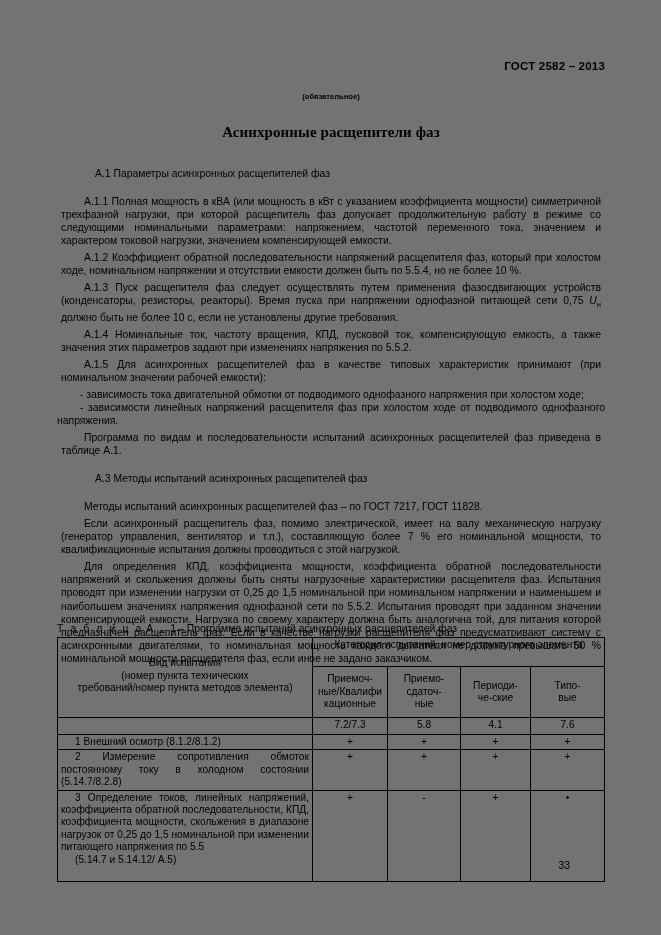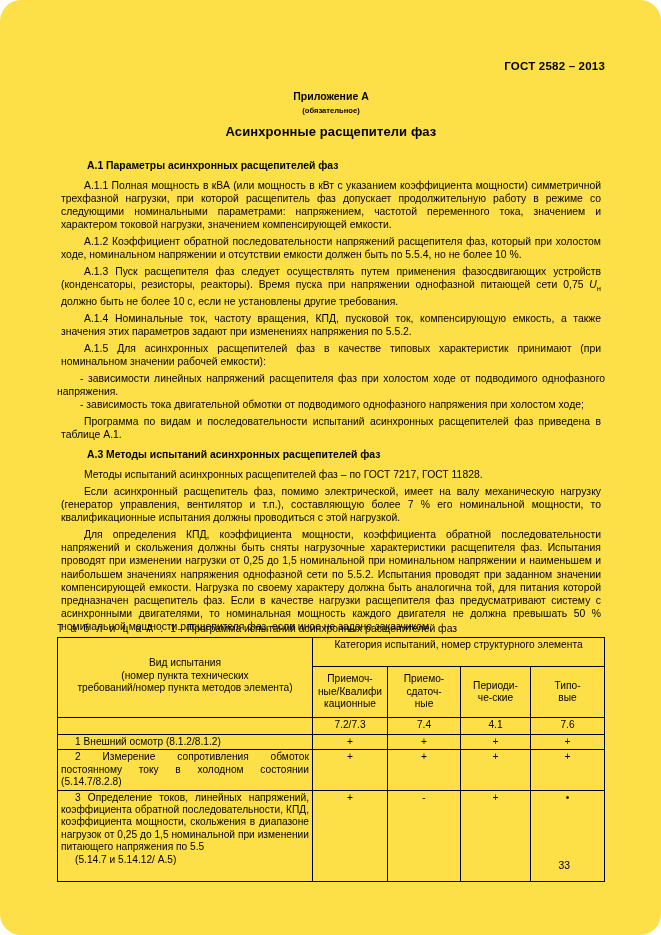--- a/index.html
+++ b/index.html
@@ -8,24 +8,23 @@
     background: #ffffff;
   }
   body {
     font-family: "Liberation Sans", sans-serif;
     color: #000000;
   }
   .page {
     position: relative;
     width: 661px;
     height: 935px;
-    background: #fde047;
+    background: #737373;
     box-sizing: border-box;
     overflow: hidden;
-    border-radius: 21px;
   }
   .content {
     position: absolute;
     left: 57px;
     top: 0;
     width: 548px;
   }
 
   
   .doc-header {
@@ -49,46 +48,47 @@
     line-height: 13.5px;
   }
   .annex-block .sub { font-weight: bold; }
 
   .main-title {
     position: absolute;
     top: 124px;
     left: 0;
     width: 548px;
     text-align: center;
-    font-size: 13px;
+    font-size: 15px;
     font-weight: bold;
     letter-spacing: 0.1px;
+    font-family: Liberation Serif, serif;
   }
 
   
   .body-area {
     position: absolute;
     top: 152px;
     left: 0;
     width: 548px;
   }
   p.t {
     margin: 4px;
     font-size: 10.4px;
     line-height: 13.02px;
     text-align: justify;
     text-justify: inter-word;
     text-indent: 23px;
     hyphens: manual;
   }
   p.h {
-    margin: 7px;
+    margin: 15px;
     font-size: 10.4px;
     line-height: 13.02px;
-    font-weight: bold;
+    font-weight: normal;
     text-indent: 23px;
   }
   p.dash {
     margin: 0;
     font-size: 10.4px;
     line-height: 13.02px;
     text-align: justify;
     text-indent: 23px;
   }
   .ital { font-style: italic; }
@@ -154,36 +154,35 @@
 </style>
 </head>
 <body>
 
 <div class="page">
   <div class="content">
 
     <div class="doc-header">ГОСТ 2582 – 2013</div>
 
     <div class="annex-block">
-      <div>Приложение А</div>
       <div class="sub">(обязательное)</div>
     </div>
 
     <div class="main-title">Асинхронные расщепители фаз</div>
 
     <div class="body-area">
 
       <p class="h">А.1 Параметры асинхронных расщепителей фаз</p>
       <p class="t">А.1.1 Полная мощность в кВА (или мощность в кВт с указанием коэффициента мощности) симметричной трехфазной нагрузки, при которой расщепитель фаз допускает продолжительную работу в режиме со следующими номинальными параметрами: напряжением, частотой переменного тока, значением и характером токовой нагрузки, значением компенсирующей емкости.</p>
       <p class="t">А.1.2 Коэффициент обратной последовательности напряжений расщепителя фаз, который при холостом ходе, номинальном напряжении и отсутствии емкости должен быть по 5.5.4, но не более 10 %.</p>
       <p class="t"><span>А.1.3 Пуск расщепителя фаз следует осуществлять путем применения фазосдвигающих устройств (конденсаторы, резисторы, реакторы). Время пуска при напряжении однофазной питающей сети 0,75 </span><span class="ital">U</span><span class="sub">н</span><span> должно быть не более 10 с, если  не установлены другие требования.</span></p>
       <p class="t">А.1.4 Номинальные ток, частоту вращения, КПД, пусковой ток, компенсирующую емкость, а также значения этих параметров задают при изменениях напряжения по 5.5.2.</p>
       <p class="t">А.1.5 Для асинхронных расщепителей фаз в качестве типовых характеристик принимают (при номинальном значении рабочей емкости):</p>
+      <p class="dash">- зависимость тока двигательной обмотки от подводимого однофазного напряжения при холостом ходе;</p>
       <p class="dash">- зависимости линейных напряжений расщепителя фаз при холостом ходе от подводимого однофазного напряжения.</p>
-      <p class="dash">- зависимость тока двигательной обмотки от подводимого однофазного напряжения при холостом ходе;</p>
       <p class="t">Программа по видам и последовательности испытаний асинхронных расщепителей фаз приведена в таблице А.1.</p>
       <p class="h">А.3 Методы испытаний асинхронных расщепителей фаз</p>
       <p class="t">Методы испытаний асинхронных расщепителей фаз – по ГОСТ 7217, ГОСТ 11828.</p>
       <p class="t">Если асинхронный расщепитель фаз, помимо электрической, имеет на валу механическую нагрузку (генератор управления, вентилятор и т.п.), составляющую более 7 % его номинальной мощности, то квалификационные испытания должны проводиться с этой нагрузкой.</p>
       <p class="t">Для определения КПД, коэффициента мощности, коэффициента обратной последовательности напряжений и скольжения должны быть сняты нагрузочные характеристики расщепителя фаз. Испытания проводят при изменении нагрузки от 0,25 до 1,5 номинальной при номинальном напряжении и наименьшем и наибольшем значениях напряжения однофазной сети по 5.5.2. Испытания проводят при заданном значении компенсирующей емкости. Нагрузка по своему характеру должна быть аналогична той, для питания которой предназначен расщепитель фаз. Если в качестве нагрузки расщепителя фаз предусматривают систему с асинхронными двигателями, то номинальная мощность каждого двигателя не должна превышать 50 % номинальной мощности расщепителя фаз, если иное не задано заказчиком.</p>
 
     </div>
 
     <div class="tbl-caption">
       <span class="sp">Т а б л и ц а</span>
@@ -218,21 +217,21 @@
 сдаточ-
 ные</td>
           <td class="ctr" style="white-space:pre-line;">Периоди-
 че-ские</td>
           <td class="ctr" style="white-space:pre-line;">Типо-
 вые</td>
         </tr>
         <tr class="numrow">
           <td></td>
           <td>7.2/7.3</td>
-          <td>7.4</td>
+          <td>5.8</td>
           <td>4.1</td>
           <td>7.6</td>
         </tr>
 
         <tr>
           <td class="vtype">
             <div class="first">1 Внешний осмотр (8.1.2/8.1.2)</div>
           </td>
           <td class="mark">+</td>
           <td class="mark">+</td>

